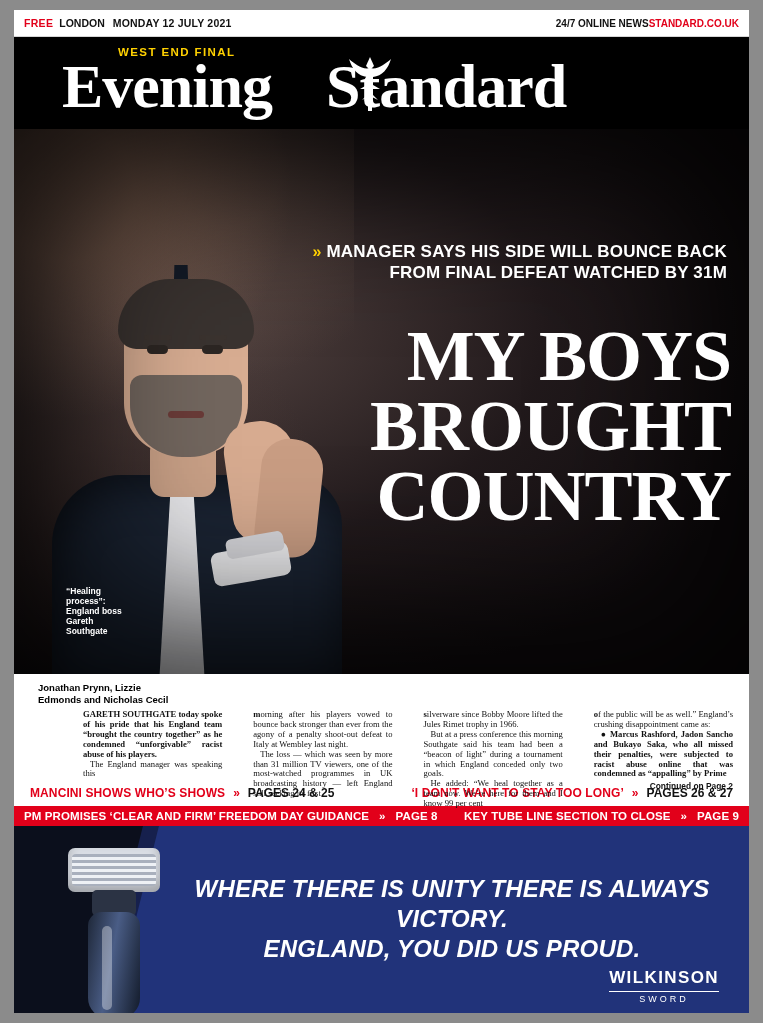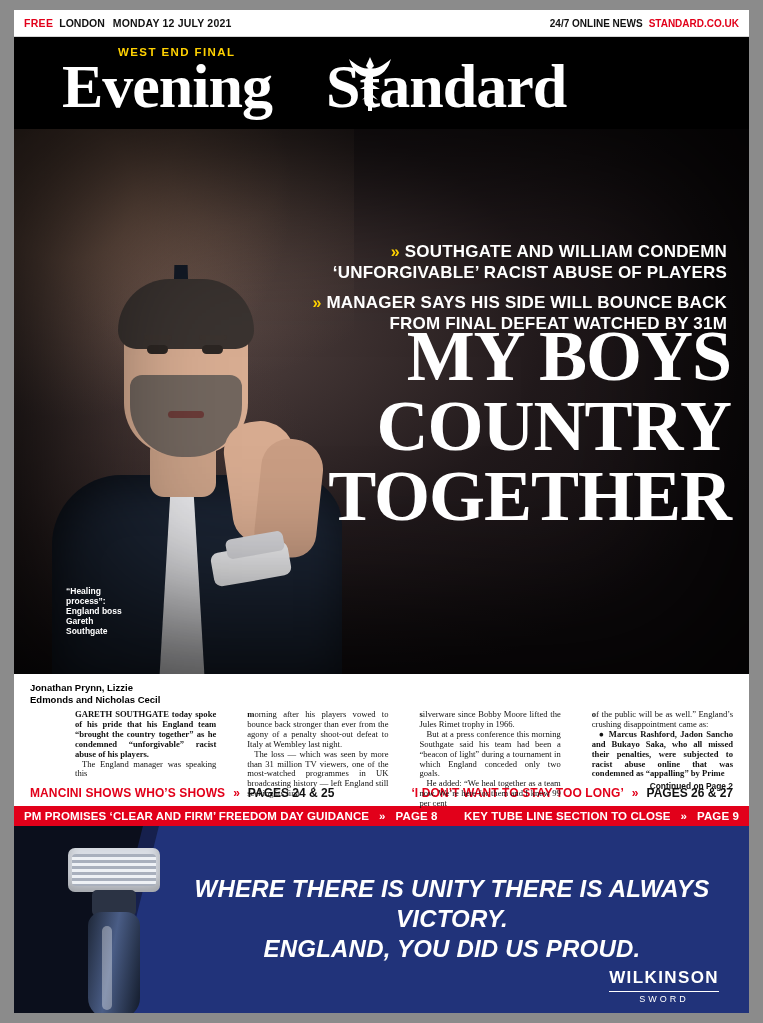--- a/index.html
+++ b/index.html
@@ -4,21 +4,21 @@
 <style>
   html,body{margin:0;padding:0;background:#8b8b8b;}
   body{width:763px;height:1023px;font-family:"Liberation Sans",sans-serif;overflow:hidden;}
   .page{position:absolute;left:14px;top:10px;width:735px;height:1003px;background:#ffffff;overflow:hidden;}
 
   
   .topstrip{height:26px;display:flex;align-items:center;padding:0 10px;font-size:10.5px;border-bottom:1px solid #d6d6d6;}
   .free{color:#e2001a;font-weight:bold;letter-spacing:.3px;}
   .london{color:#111;font-weight:bold;margin-left:6px;}
   .date{color:#111;font-weight:bold;margin-left:8px;letter-spacing:.2px;}
-  .topright{margin-left:auto;display:flex;align-items:center;gap:6px;}
+  .topright{margin-left:auto;display:flex;align-items:center;gap:0;}
   .onlinenews{color:#111;font-weight:bold;font-size:10px;}
   .dotco{color:#e2001a;font-weight:bold;font-size:10px;}
 
   
   .masthead{position:relative;height:92px;background:#000;}
   .westend{position:absolute;left:104px;top:9px;color:#ffd100;font-weight:bold;font-size:11.5px;letter-spacing:1.4px;}
   .mastname{position:absolute;left:48px;top:12px;width:660px;text-align:left;color:#fff;
     font-family:"Liberation Serif",serif;font-weight:bold;font-size:62px;line-height:74px;letter-spacing:-1px;}
   .mast-a{display:inline-block;}
   .mast-b{display:inline-block;margin-left:54px;}
@@ -63,21 +63,21 @@
   .kicker .chev{color:#ffd100;font-size:16px;}
   .kicker p{margin:0 0 9px 0;text-transform:uppercase;}
 
   .headline{position:absolute;right:18px;top:192px;width:500px;color:#fff;text-align:right;
     font-family:"Liberation Serif",serif;font-weight:bold;font-size:72px;line-height:70px;letter-spacing:-1px;}
   .headline span{display:block;}
 
   .photocap{position:absolute;left:52px;bottom:38px;width:66px;color:#fff;font-size:8.5px;line-height:10px;font-weight:bold;}
 
   
-  .storyblock{position:relative;padding:8px 16px 0 16px;height:100px;}
+  .storyblock{position:relative;padding:8px 16px 0 24px;height:100px;}
   .byline{font-size:9.5px;font-weight:bold;line-height:11.5px;color:#000;width:148px;margin-bottom:5px;}
   .cols{display:flex;gap:31px;font-family:"Liberation Serif",serif;font-size:8.6px;line-height:9.9px;color:#111;text-align:justify;margin-left:45px;}
   .col{width:156px;}
   .col p{margin:0;text-indent:7px;}
   .col p.first{text-indent:0;}
   .col p.first::first-letter{font-weight:bold;}
   .lead{font-weight:bold;}
   .cont{font-weight:bold;font-family:"Liberation Sans",sans-serif;font-size:8.4px;text-align:right;display:block;margin-top:3px;}
   .bulletdot{font-weight:bold;}
 
@@ -160,28 +160,27 @@
         <div class="mouth"></div>
         <div class="handA"></div>
         <div class="handB"></div>
         <div class="cuff"></div>
         <div class="watch"></div>
       </div>
       <div class="vignette"></div>
     </div>
 
     <div class="kicker">
-      <p><span class="chev">»</span> <span>SOUTHGATE AND WILLIAM CONDEMN ‘UNFORGIVABLE’ RACIST ABUSE OF PLAYERS</span></p>
       <p><span class="chev">»</span> <span>MANAGER SAYS HIS SIDE WILL BOUNCE BACK FROM FINAL DEFEAT WATCHED BY 31M</span></p>
     </div>
 
     <div class="headline">
       <span>MY BOYS</span>
+      <span>BROUGHT</span>
       <span>COUNTRY</span>
-      <span>TOGETHER</span>
     </div>
 
     <div class="photocap">“Healing process”: England boss Gareth Southgate</div>
   </div>
 
   <div class="storyblock">
     <div class="byline">Jonathan Prynn, Lizzie Edmonds and Nicholas Cecil</div>
     <div class="cols">
       <div class="col">
         <p class="first lead">GARETH SOUTHGATE today spoke of his pride that his England team “brought the country together” as he condemned “unforgivable” racist abuse of his players.</p>

